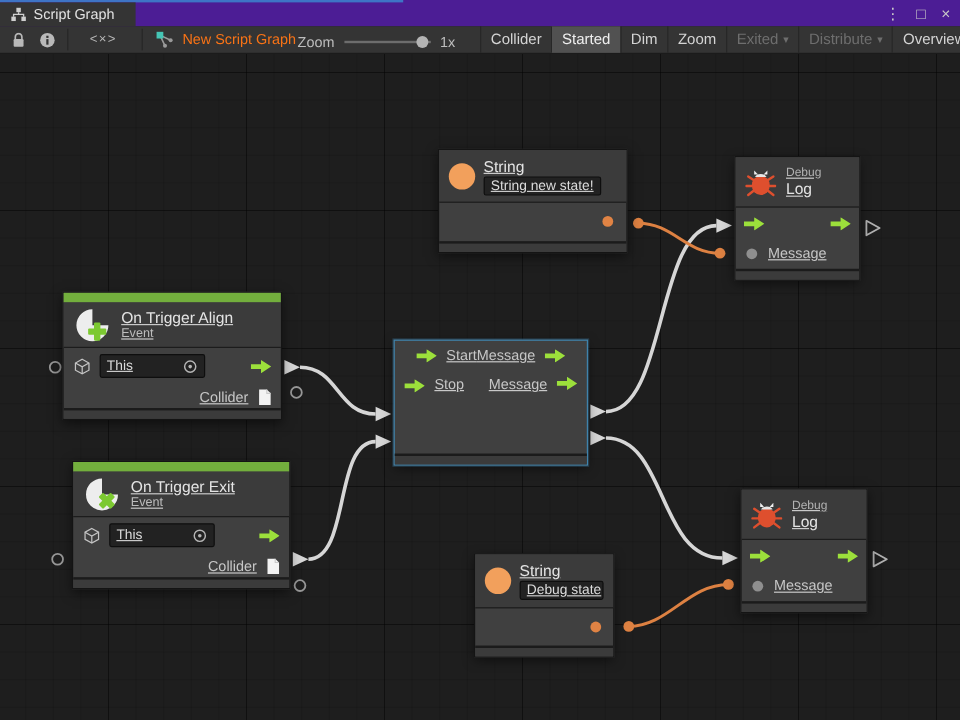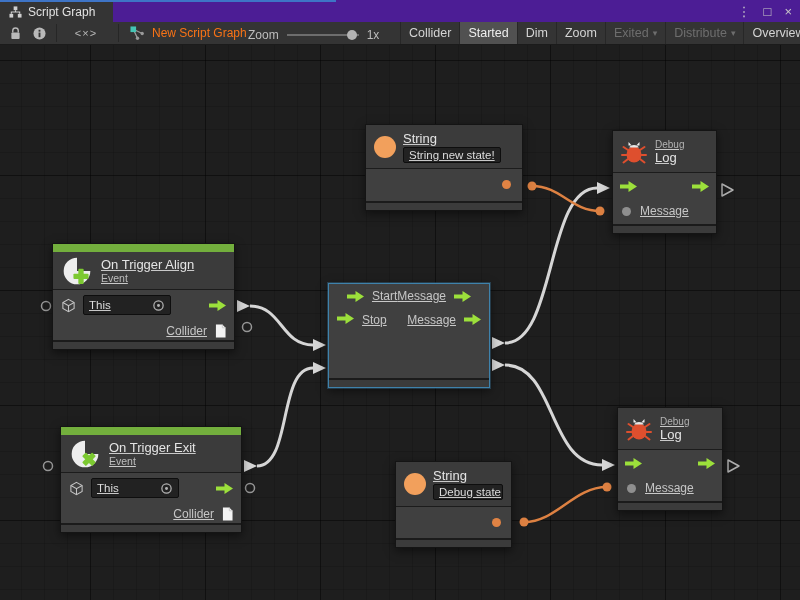--- a/index.html
+++ b/index.html
@@ -320,41 +320,41 @@
       <span style="display:flex;align-items:center;gap:8px;">
         <span class="plabel">Message</span>
         <span class="icn">
           <svg width="17" height="11" viewBox="0 0 17 11">
               <path d="M0 3.5 H8.5 V0 L17 5.5 L8.5 11 V7.5 H0 Z" fill="#9ce03b"></path>
             </svg>
         </span>
       </span>
     </div>
     <div class="prow" style="height:23px;padding:0 8px;justify-content:space-between;">
-      <span style="display:flex;align-items:flex-start;gap:8px;">
+      <span style="display:flex;align-items:flex-end;gap:8px;">
         <span class="icn">
           <svg width="17" height="11" viewBox="0 0 17 11">
               <path d="M0 3.5 H8.5 V0 L17 5.5 L8.5 11 V7.5 H0 Z" fill="#9ce03b"></path>
             </svg>
         </span>
         <span class="plabel">Stop</span>
       </span>
       <span style="display:flex;align-items:center;gap:8px;">
         <span class="plabel">Message</span>
         <span class="icn">
           <svg width="17" height="11" viewBox="0 0 17 11">
               <path d="M0 3.5 H8.5 V0 L17 5.5 L8.5 11 V7.5 H0 Z" fill="#9ce03b"></path>
             </svg>
         </span>
       </span>
     </div>
     <div class="nfooter"></div>
   </div>
 
-  <div class="node" style="left:60px;top:426px;width:182px;height:107px;">
+  <div class="node" style="left:60px;top:384px;width:182px;height:107px;">
     <div class="ebar"></div>
     <div class="nhead" style="height:38px;border-bottom:1px solid #1c1c1c;">
       <span class="icn">
         <svg width="32" height="32" viewBox="0 0 36 36">
           <path d="M18 3 A 15 15 0 1 0 33 18 L 18 18 Z" fill="#ededed"></path>
           <g fill="#7cc931" transform="rotate(45 22.5 24)">
             <rect x="14.5" y="21" width="16" height="6" rx="1"></rect>
             <rect x="19.5" y="16" width="6" height="16" rx="1"></rect>
           </g>
         </svg>

